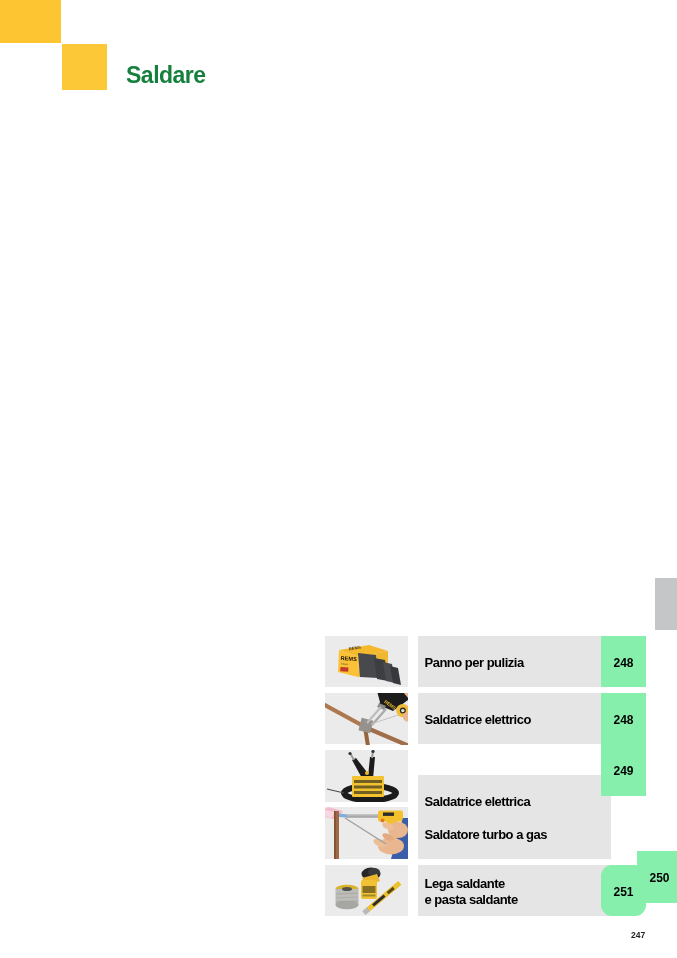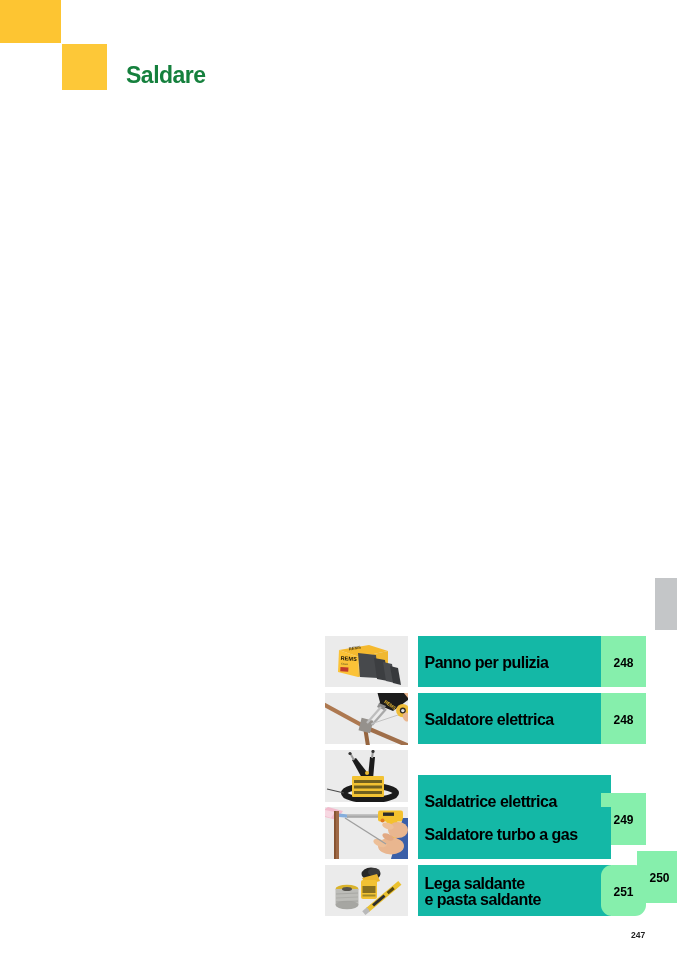--- a/index.html
+++ b/index.html
@@ -4,22 +4,22 @@
 <style>
   html,body{margin:0;padding:0;}
   body{width:677px;height:958px;position:relative;background:#ffffff;overflow:hidden;
        font-family:"Liberation Sans", sans-serif;}
   .abs{position:absolute;}
   .sq1{left:0;top:0;width:61px;height:43px;background:#FDC532;}
   .sq2{left:62px;top:44px;width:45px;height:46px;background:#FDC838;}
   .title{left:126px;top:61.5px;font-size:23px;font-weight:bold;color:#15803d;letter-spacing:-0.5px;}
   .tab{left:655px;top:578px;width:22px;height:52px;background:#C4C6C8;}
   .thumb{left:325px;width:83px;height:51.5px;background:#EBEBEB;}
-  .ybox{left:418px;width:193px;height:51.5px;background:#14b8a6;color:#000;
-        font-size:16px;font-weight:bold;letter-spacing:-0.5px;display:flex;align-items:center;padding-left:6.5px;padding-top:3px;box-sizing:border-box;line-height:16px;}
+  .ybox{left:418px;width:193px;height:51.5px;background:#e5e5e5;color:#000;
+        font-size:13px;font-weight:bold;letter-spacing:-0.5px;display:flex;align-items:center;padding-left:6.5px;padding-top:3px;box-sizing:border-box;line-height:16px;}
   .nbox{left:601px;width:45px;height:51.5px;background:#86efac;color:#000;
         font-size:12px;font-weight:bold;display:flex;align-items:center;justify-content:center;padding-top:3px;box-sizing:border-box;}
   .pgnum{left:631px;top:930px;font-size:8.5px;font-weight:bold;color:#222;}
 </style>
 </head>
 <body>
   <div class="abs sq1"></div>
   <div class="abs sq2"></div>
   <div class="abs title">Saldare</div>
   <div class="abs tab"></div>
@@ -55,42 +55,42 @@
       <line x1="56" y1="14" x2="42" y2="30" stroke="#BDBDBD" stroke-width="2.2"></line>
       <line x1="61" y1="16" x2="47" y2="32" stroke="#A9A9A9" stroke-width="2.2"></line>
       <polygon points="78,-1 83,-1 83,5" fill="#E9B68F"></polygon>
       <circle cx="77.8" cy="17.6" r="6.7" fill="#EFBD39"></circle>
       <circle cx="77.8" cy="17.6" r="3" fill="#2E2A24"></circle>
       <circle cx="77.8" cy="17.6" r="1.7" fill="#E2E2E2"></circle>
       <ellipse cx="81.5" cy="24" rx="3.6" ry="4.6" fill="#E9B68F" transform="rotate(-20 81.5 24)"></ellipse>
       <line x1="73" y1="22" x2="46" y2="31" stroke="#C2C2C2" stroke-width="1"></line>
     </svg>
   </div>
-  <div class="abs ybox" style="top:692.8px;">Saldatore elettrica</div>
+  <div class="abs ybox" style="top:692.8px;">Saldatrice elettrico</div>
   <div class="abs nbox" style="top:692.8px;">248</div>
 
   <div class="abs thumb" style="top:750.1px;">
     <svg width="83" height="52" viewBox="0 0 83 52">
       <ellipse cx="45" cy="43" rx="26" ry="7" fill="none" stroke="#1B1B1B" stroke-width="6"></ellipse>
       <line x1="19" y1="43" x2="2" y2="39" stroke="#4A4A4A" stroke-width="1.2"></line>
       <polygon points="38,30 27,10 31,8 45,26" fill="#1B1B1B"></polygon>
       <polygon points="43,27 45,7 50,7 48,29" fill="#1B1B1B"></polygon>
       <line x1="29" y1="10" x2="25" y2="3" stroke="#9A9A9A" stroke-width="2"></line>
       <line x1="47" y1="8" x2="48" y2="1" stroke="#9A9A9A" stroke-width="2"></line>
       <circle cx="25" cy="3.5" r="1.6" fill="#333"></circle>
       <circle cx="48" cy="1.5" r="1.6" fill="#333"></circle>
       <circle cx="42" cy="23" r="2" fill="#E8B830"></circle>
       <rect x="27" y="26" width="32" height="21" rx="1" fill="#F2C233"></rect>
       <rect x="29" y="30" width="28" height="3" fill="#70601F"></rect>
       <rect x="29" y="35.5" width="28" height="3" fill="#70601F"></rect>
       <rect x="29" y="41" width="28" height="3" fill="#70601F"></rect>
     </svg>
   </div>
   <div class="abs ybox" style="top:775px;">Saldatrice elettrica</div>
-  <div class="abs nbox" style="top:793px;">249</div>
+  <div class="abs nbox" style="top:744px;">249</div>
 
   <div class="abs thumb" style="top:807.4px;">
     <svg width="83" height="52" viewBox="0 0 83 52">
       <polygon points="3,0 18,4 12,13 0,10 0,2" fill="#F2BCCD"></polygon>
       <polygon points="0,3 10,5 6,11 0,9" fill="#F7D8E2"></polygon>
       <rect x="9" y="4" width="5" height="48" fill="#9E6946"></rect>
       <rect x="9" y="4" width="1.8" height="48" fill="#85512F"></rect>
       <polygon points="14,6.5 23,7.5 23,10.8 14,10" fill="#85ADDC"></polygon>
       <rect x="22" y="7.2" width="34" height="3.6" fill="#A9A9A9"></rect>
       <rect x="22" y="7.2" width="34" height="1.3" fill="#C6C6C6"></rect>

